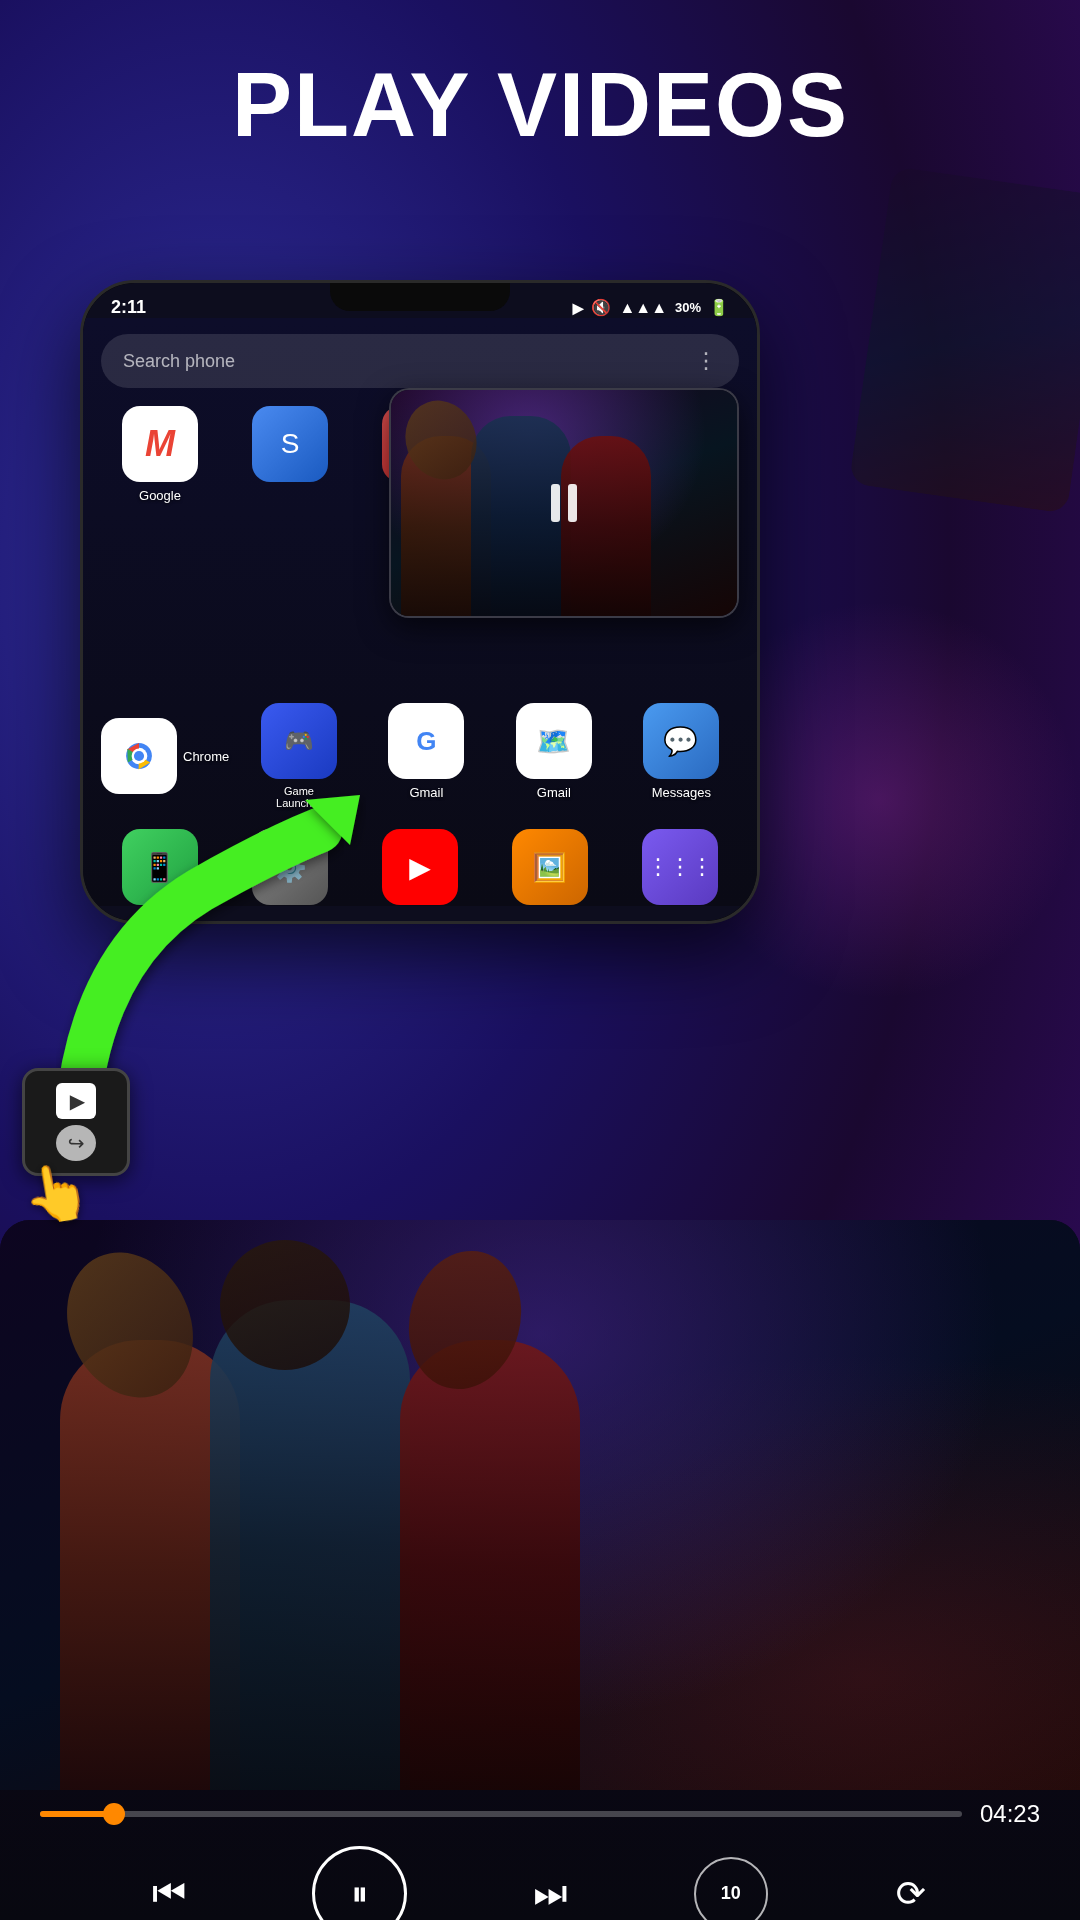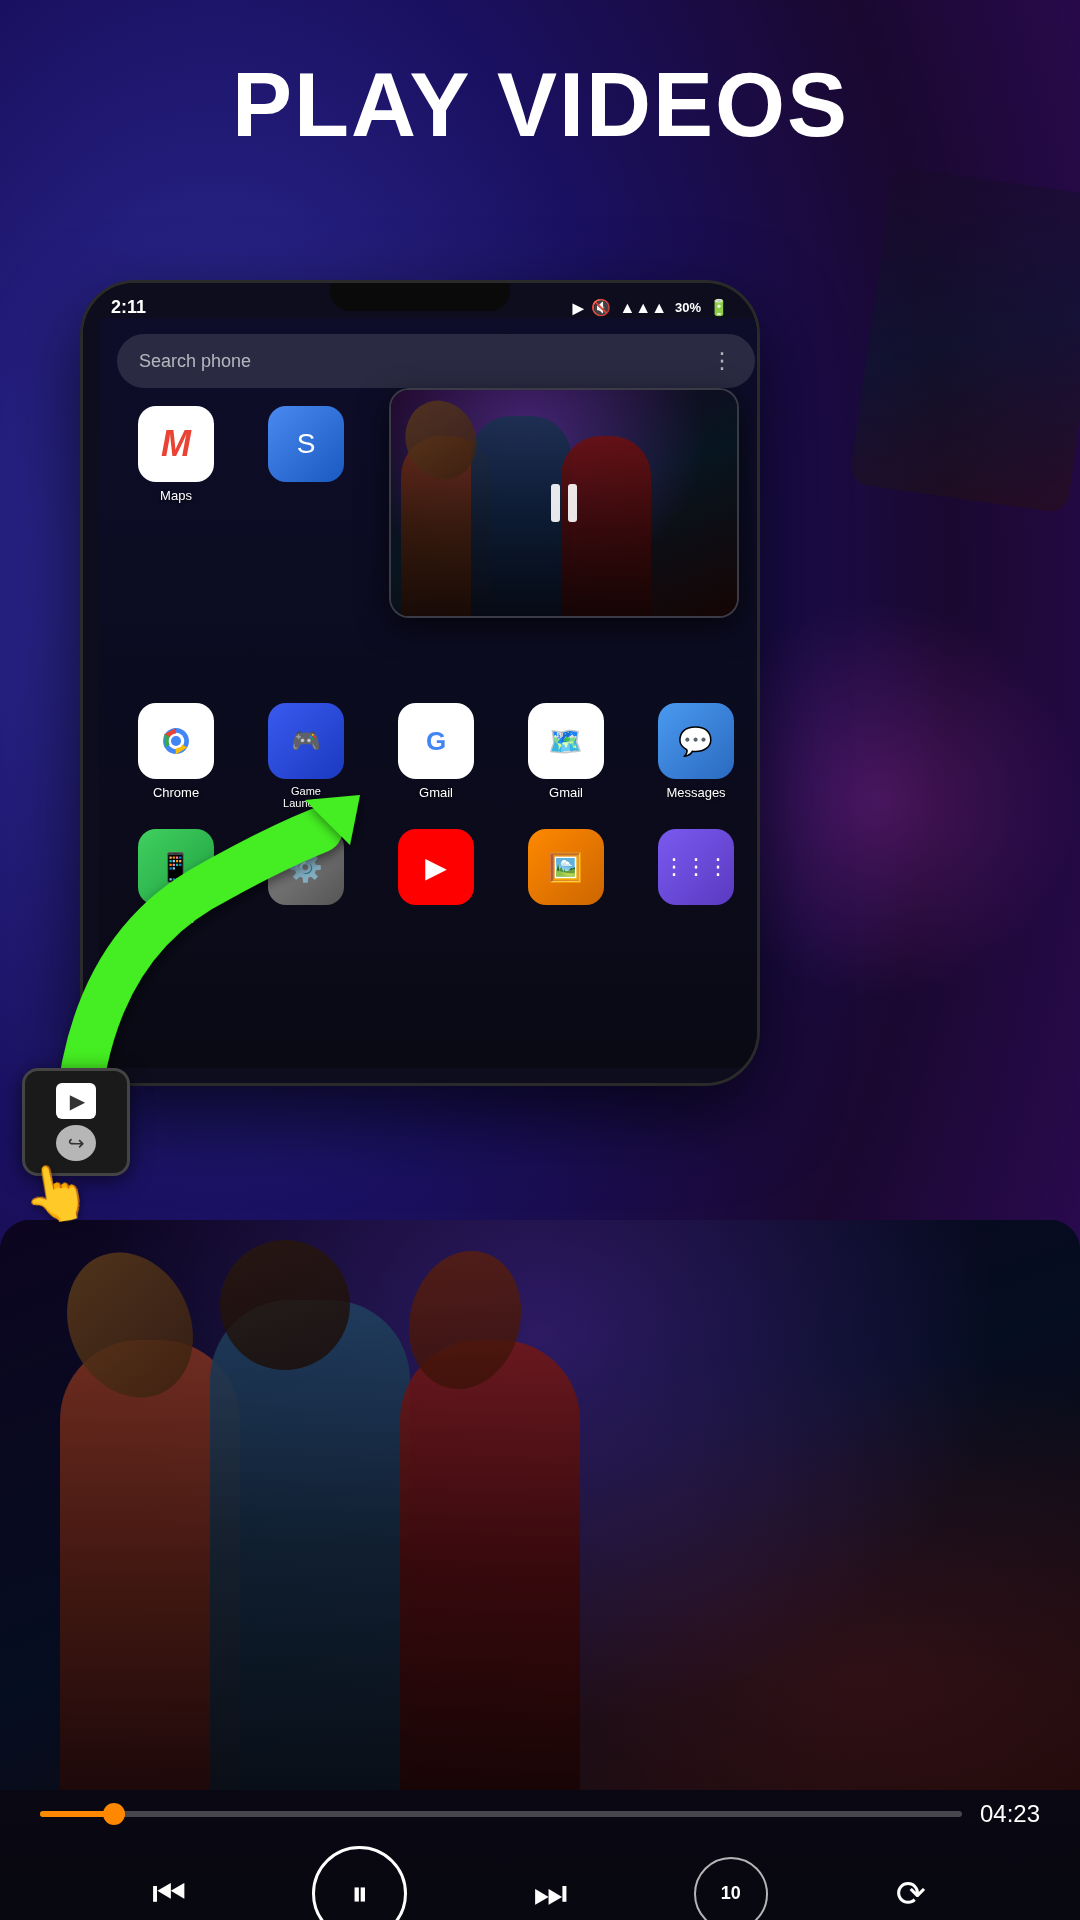--- a/index.html
+++ b/index.html
@@ -161,53 +161,53 @@
 <div style="position:absolute;top:1400px;left:0;width:300px;height:300px;background:radial-gradient(circle, rgba(100,30,180,0.3) 0%, transparent 70%);z-index:1;"></div>
 
 <div class="header-section" style="position:relative;z-index:10;padding-left:41px;">
   <div class="header-play">PLAY VIDEOS</div>
 </div>
 
 <div class="bg-float-img" style="position:absolute;top:180px;right:-10px;width:220px;height:320px;background:linear-gradient(135deg,#2a1a4a,#1a2a3a);border-radius:20px;opacity:0.5;transform:rotate(8deg);z-index:2;overflow:hidden;">
   <div style="width:100%;height:100%;background:linear-gradient(160deg,#1a0a2a,#0a1a2a,#2a1010);"></div>
 </div>
 
-<div class="phone-container" style="position:absolute;top:280px;left:80px;width:680px;height:806px;background:#0a0a0a;border-radius:55px;border:3px solid #2a2a2a;overflow:hidden;box-shadow:0 30px 80px rgba(0,0,0,0.7);z-index:5;">
+<div class="phone-container" style="position:absolute;top:280px;left:80px;width:680px;height:644px;background:#0a0a0a;border-radius:55px;border:3px solid #2a2a2a;overflow:hidden;box-shadow:0 30px 80px rgba(0,0,0,0.7);z-index:5;">
 
   <div class="phone-side-btn"></div>
 
   <div class="phone-screen" style="width:100%;height:100%;background:#0d0d1e;position:relative;border-radius:52px;overflow:hidden;">
 
     <div class="phone-notch"></div>
 
     <div class="status-bar" style="display:flex;justify-content:space-between;align-items:center;padding:14px 28px 0;color:white;">
       <span class="status-time">2:11</span>
       <div style="display:flex;gap:8px;align-items:center;">
         <span style="font-size:14px;">▶</span>
         <span style="font-size:16px;">🔇</span>
         <span style="font-size:16px;">▲▲▲</span>
         <span style="font-size:13px;">30%</span>
         <span style="font-size:16px;">🔋</span>
       </div>
     </div>
 
-    <div style="background:linear-gradient(180deg,#0d0d2a 0%,#0a0a15 100%);width:100%;height:calc(100% - 50px);padding:8px;margin-left:16px;">
+    <div style="background:linear-gradient(180deg,#0d0d2a 0%,#0a0a15 100%);width:100%;height:calc(100% - 50px);padding:8px;">
 
       <div class="search-bar" style="background:rgba(255,255,255,0.12);border-radius:30px;padding:14px 22px;display:flex;align-items:center;justify-content:space-between;margin:8px 10px 18px;color:rgba(255,255,255,0.65);font-size:18px;">
         <span>Search phone</span>
         <span style="font-size:22px;">⋮</span>
       </div>
 
       <div style="display:grid;grid-template-columns:repeat(5,1fr);gap:12px;padding:0 10px 0;">
 
         <div class="app-icon-wrap" style="display:flex;flex-direction:column;align-items:center;gap:6px;">
           <div class="app-icon gmail-icon" style="width:76px;height:76px;border-radius:18px;background:white;display:flex;align-items:center;justify-content:center;">
             <span class="gmail-m" style="color:#ea4335;font-weight:900;font-size:36px;font-style:italic;">M</span>
           </div>
-          <span class="app-label" style="color:white;font-size:13px;">Maps</span>
+          <span class="app-label" style="color:white;font-size:13px;">Google</span>
         </div>
 
         <div class="app-icon-wrap" style="display:flex;flex-direction:column;align-items:center;gap:6px;">
           <div class="app-icon" style="width:76px;height:76px;border-radius:18px;background:linear-gradient(135deg,#4a8af0,#1a5ac0);display:flex;align-items:center;justify-content:center;font-size:28px;color:white;">S</div>
           <span class="app-label" style="color:white;font-size:13px;"></span>
         </div>
 
         <div class="app-icon-wrap" style="display:flex;flex-direction:column;align-items:center;gap:6px;">
           <div class="app-icon" style="width:76px;height:76px;border-radius:18px;background:linear-gradient(135deg,#e05050,#c02020);display:flex;align-items:center;justify-content:center;font-size:28px;color:white;"></div>
           <span class="app-label" style="color:white;font-size:13px;"></span>
@@ -237,21 +237,21 @@
 
           <div style="position:absolute;top:50%;left:50%;transform:translate(-50%,-50%);display:flex;gap:8px;">
             <div style="width:9px;height:38px;background:white;border-radius:3px;opacity:0.9;"></div>
             <div style="width:9px;height:38px;background:white;border-radius:3px;opacity:0.9;"></div>
           </div>
         </div>
       </div>
 
       <div style="display:grid;grid-template-columns:repeat(5,1fr);gap:12px;padding:0 10px;margin-top:200px;">
 
-        <div class="app-icon-wrap" style="display:flex;flex-direction:column;align-items:center;gap:6px;">
+        <div class="app-icon-wrap" style="display:flex;flex-direction:row;align-items:center;gap:6px;">
           <div class="app-icon chrome-icon" style="width:76px;height:76px;border-radius:18px;background:white;display:flex;align-items:center;justify-content:center;">
             <svg class="chrome-svg" width="52" height="52" viewBox="0 0 52 52">
               <circle cx="26" cy="26" r="14" fill="#4285f4"></circle>
               <circle cx="26" cy="26" r="9" fill="white"></circle>
               <circle cx="26" cy="26" r="6" fill="#4285f4"></circle>
 
               <path d="M26 12 L26 26 L13 19 Z" fill="#ea4335" transform="rotate(0,26,26)"></path>
 
               <path d="M26 12 L26 26 L39 19 Z" fill="#fbbc04" transform="rotate(120,26,26)"></path>
 

